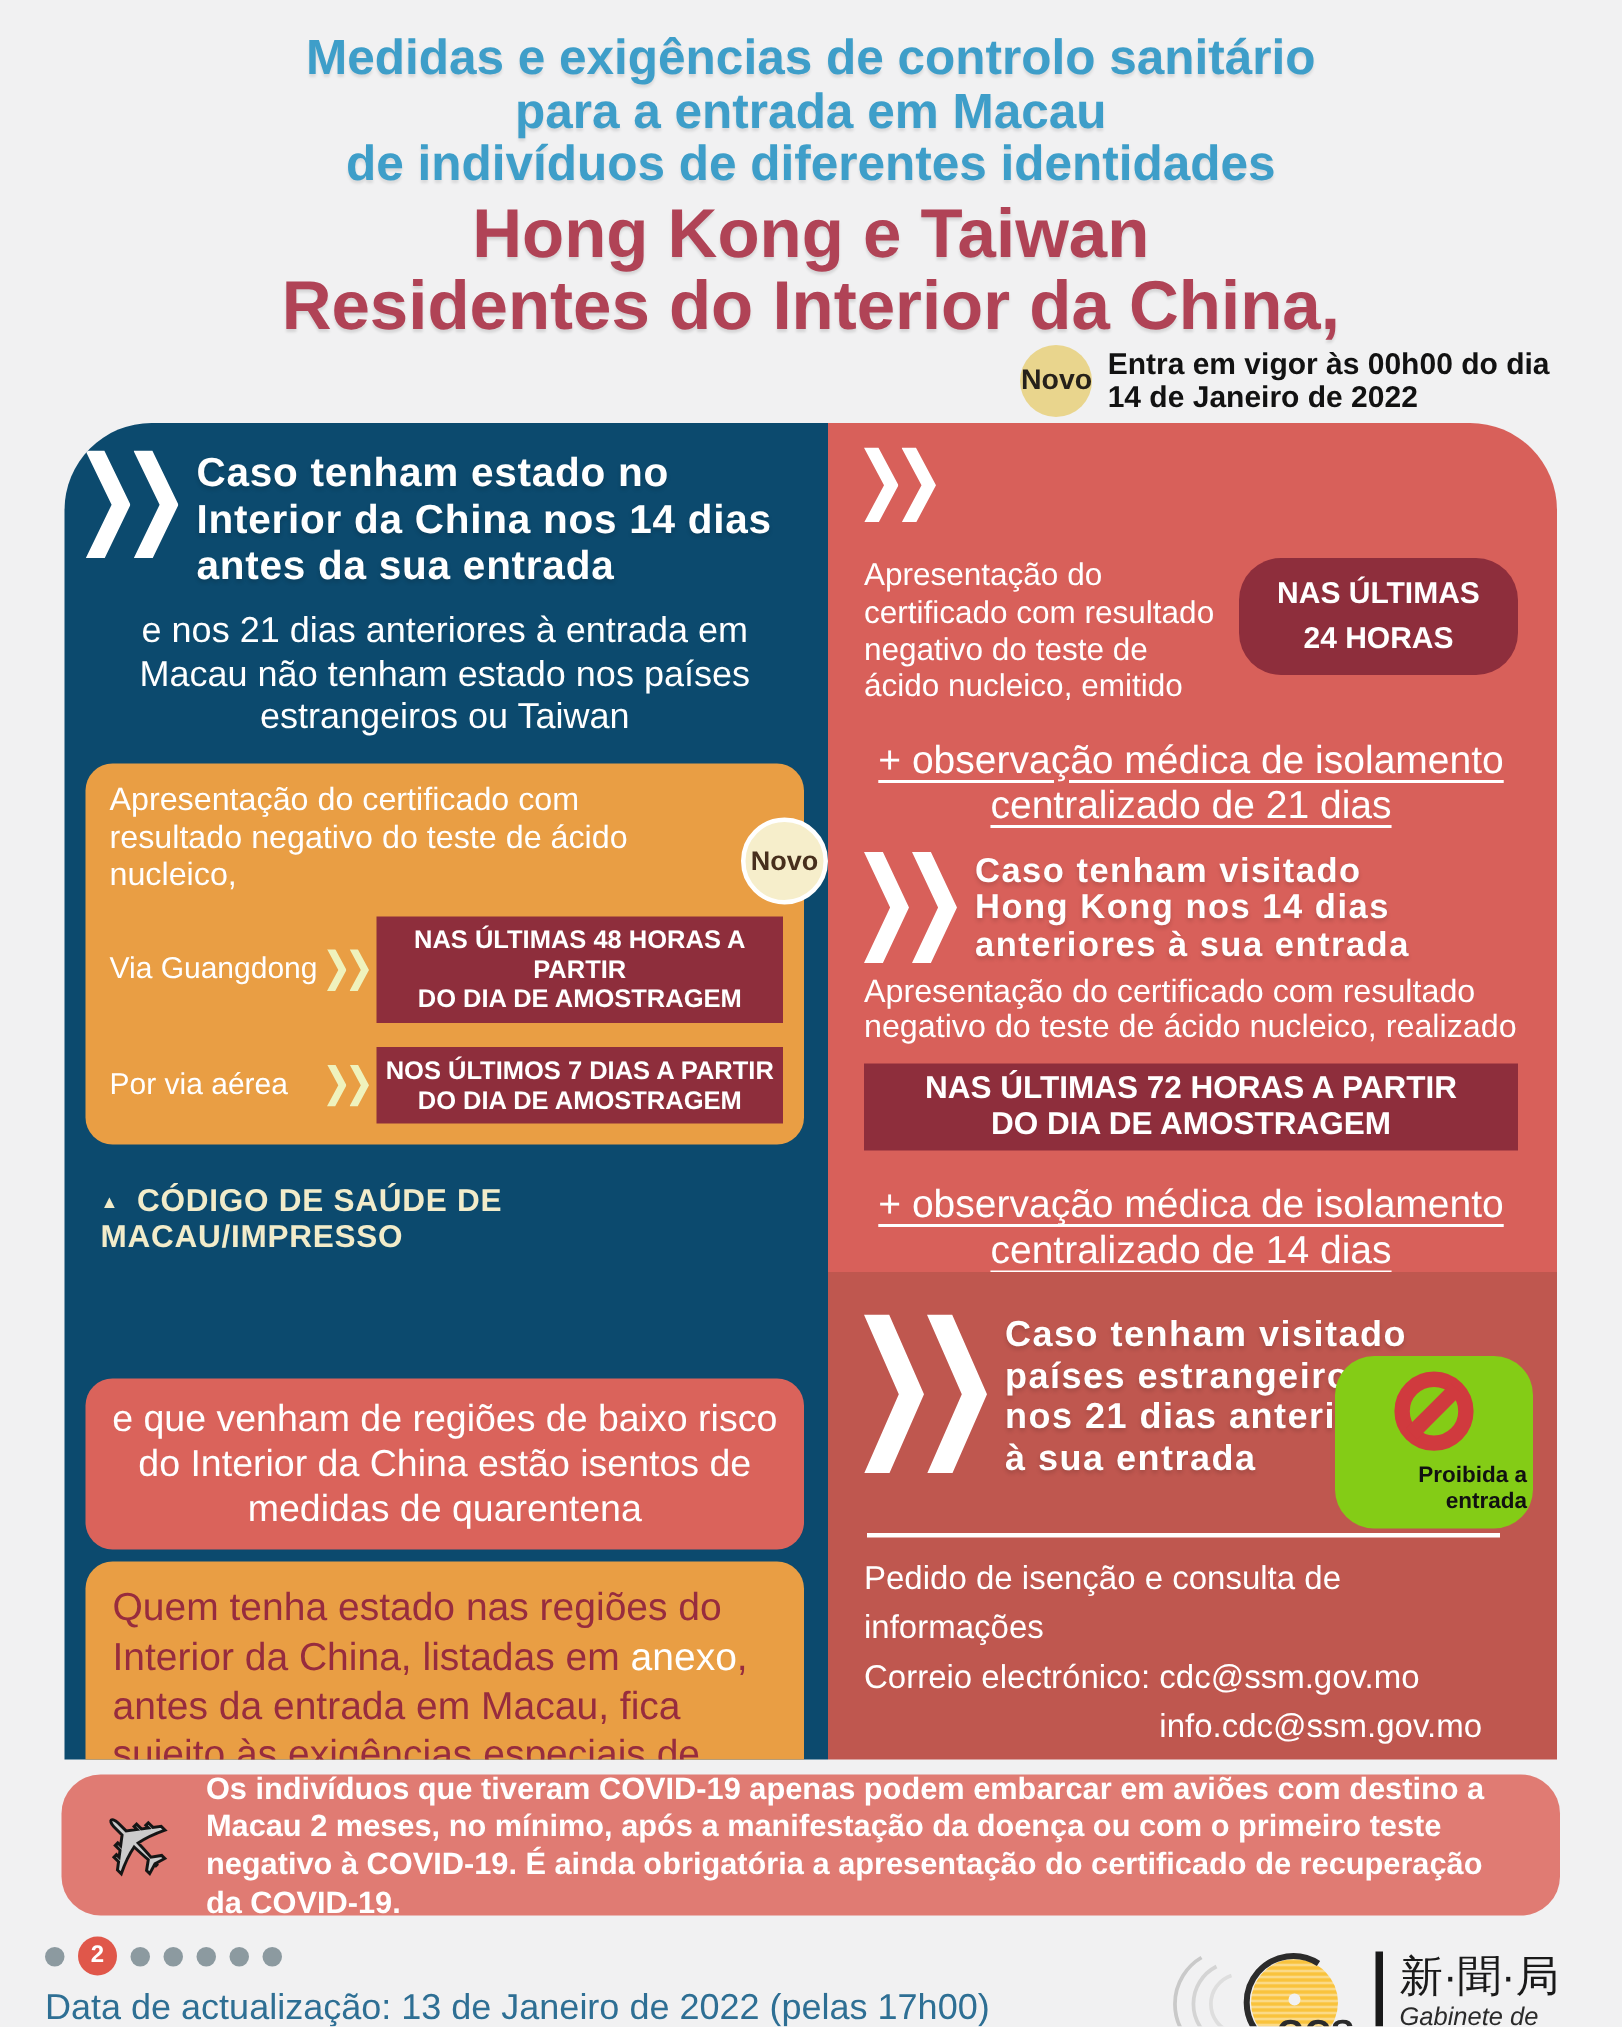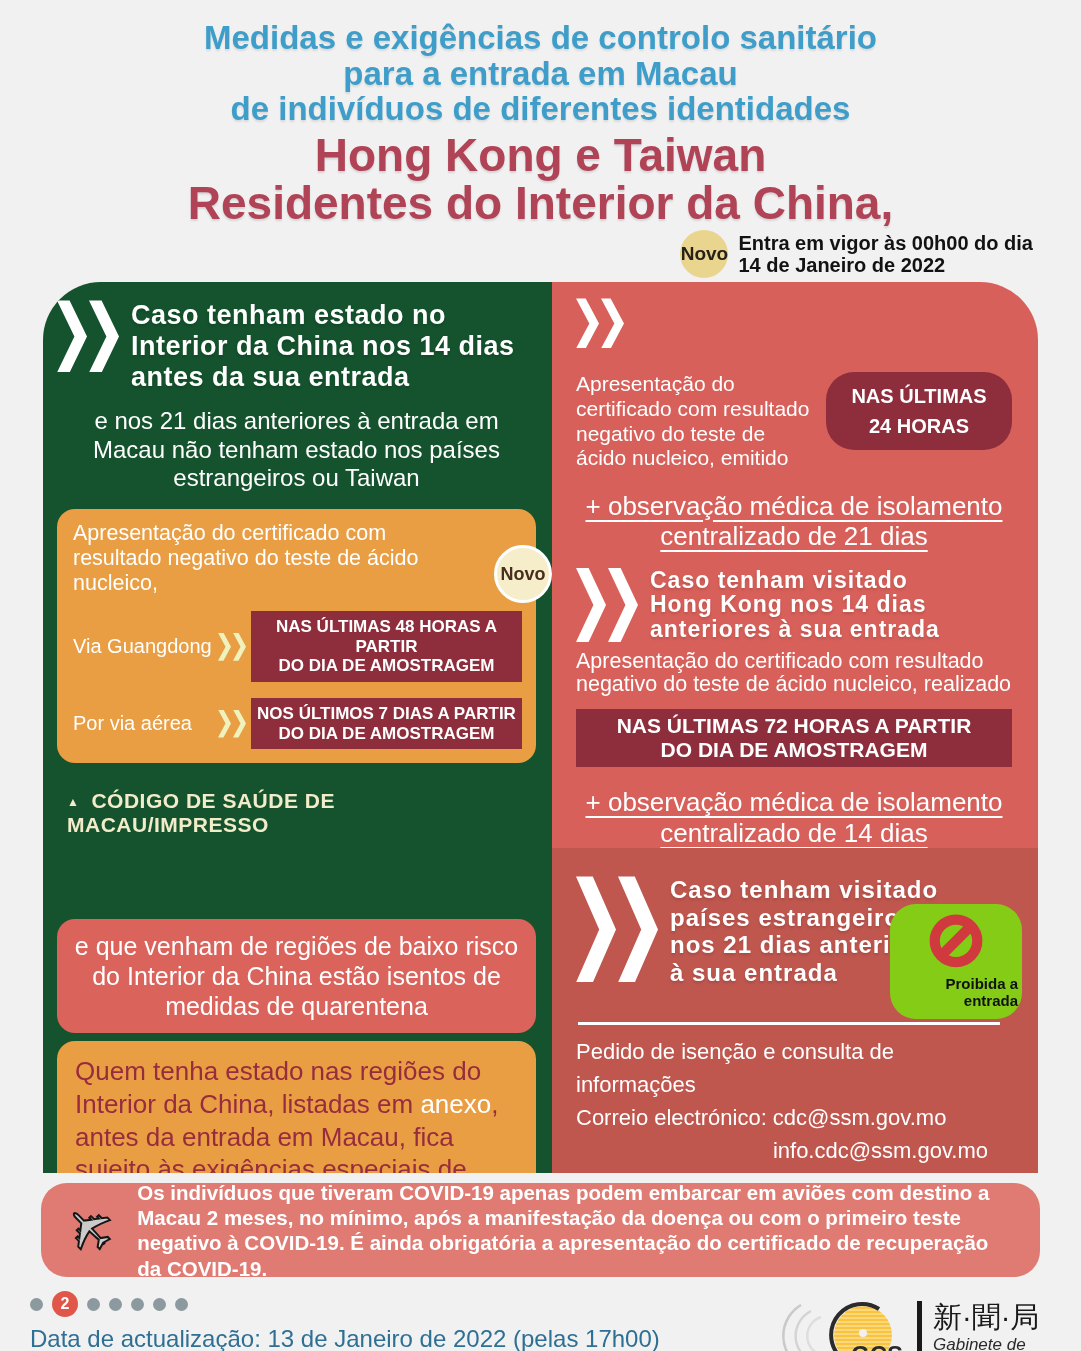--- a/index.html
+++ b/index.html
@@ -15,21 +15,21 @@
   .red-title div { color:#b04356; font-weight:700; font-size:46px; line-height:1.05;
                    text-shadow:0 2px 2px rgba(0,0,0,.12); }
   .effective { display:flex; justify-content:flex-end; align-items:center; gap:10px;
                padding-right:48px; margin-top:2px; height:50px; }
   .novo-pill { width:48px; height:48px; border-radius:50%; background:#e9d58d; color:#26211a;
                font-weight:700; font-size:19px; display:flex; align-items:center; justify-content:center; flex:none; }
   .effective-text { text-align:left; color:#121212; font-weight:700; font-size:20px; line-height:1.14; }
 
   
   .columns { display:flex; margin:3px 43px 0; height:891px; }
-  .col-left { width:539px; background:#14532d; border-top-left-radius:58px;
+  .col-left { width:539px; background:#0c4a6e; border-top-left-radius:58px;
               padding:18px 16px 0 14px; overflow:hidden; }
   .col-right { width:510px; display:flex; flex-direction:column; }
   .right-top { background:#d8605a; border-top-right-radius:58px; height:566px;
                padding:16px 26px 0 24px; overflow:hidden; }
   .right-bottom { background:#bf574f; flex:1; padding:28px 26px 0 24px; position:relative; overflow:hidden; }
 
   
   .chev { display:inline-flex; gap:2px; flex:none; }
   .chev i { display:block; background:#fff;
             clip-path:polygon(0 0,42% 0,100% 50%,42% 100%,0 100%,58% 50%); }

